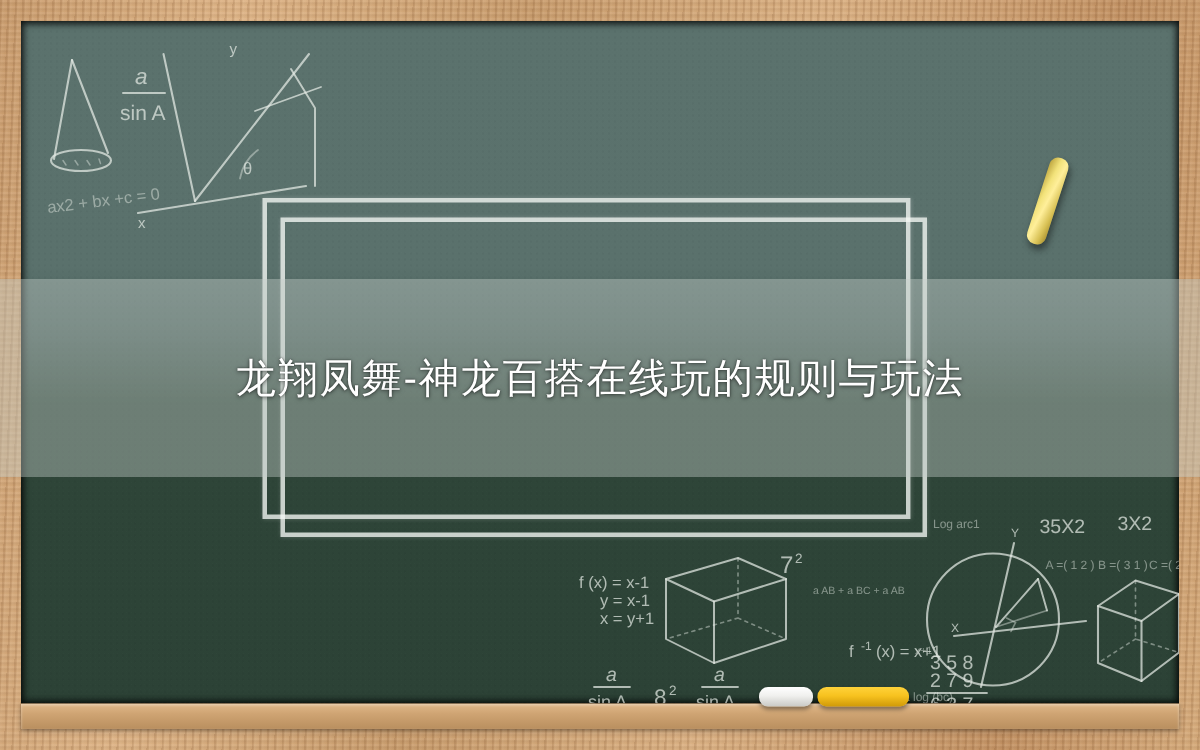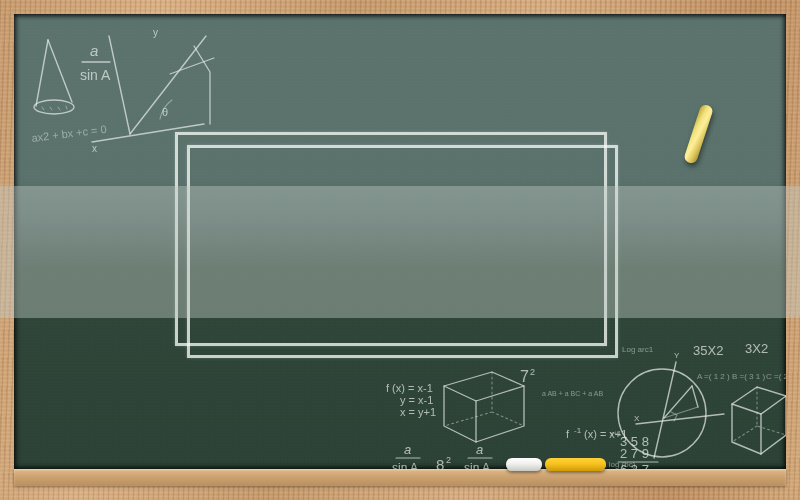--- a/index.html
+++ b/index.html
@@ -318,17 +318,18 @@
       </svg>
     </div>
 
     <div class="chalk-stick yellow-top"></div>
   </div>
 
   <div class="deco-rect outer"></div>
   <div class="deco-rect inner"></div>
 
   <div class="title-band"></div>
+  <div class="title-text">龙翔凤舞-神龙百搭在线玩的规则与玩法</div>
 
   <div class="tray"></div>
   <div class="chalk-stick white-tray"></div>
   <div class="chalk-stick yellow-tray"></div>
 </div>
 
 </body></html>

